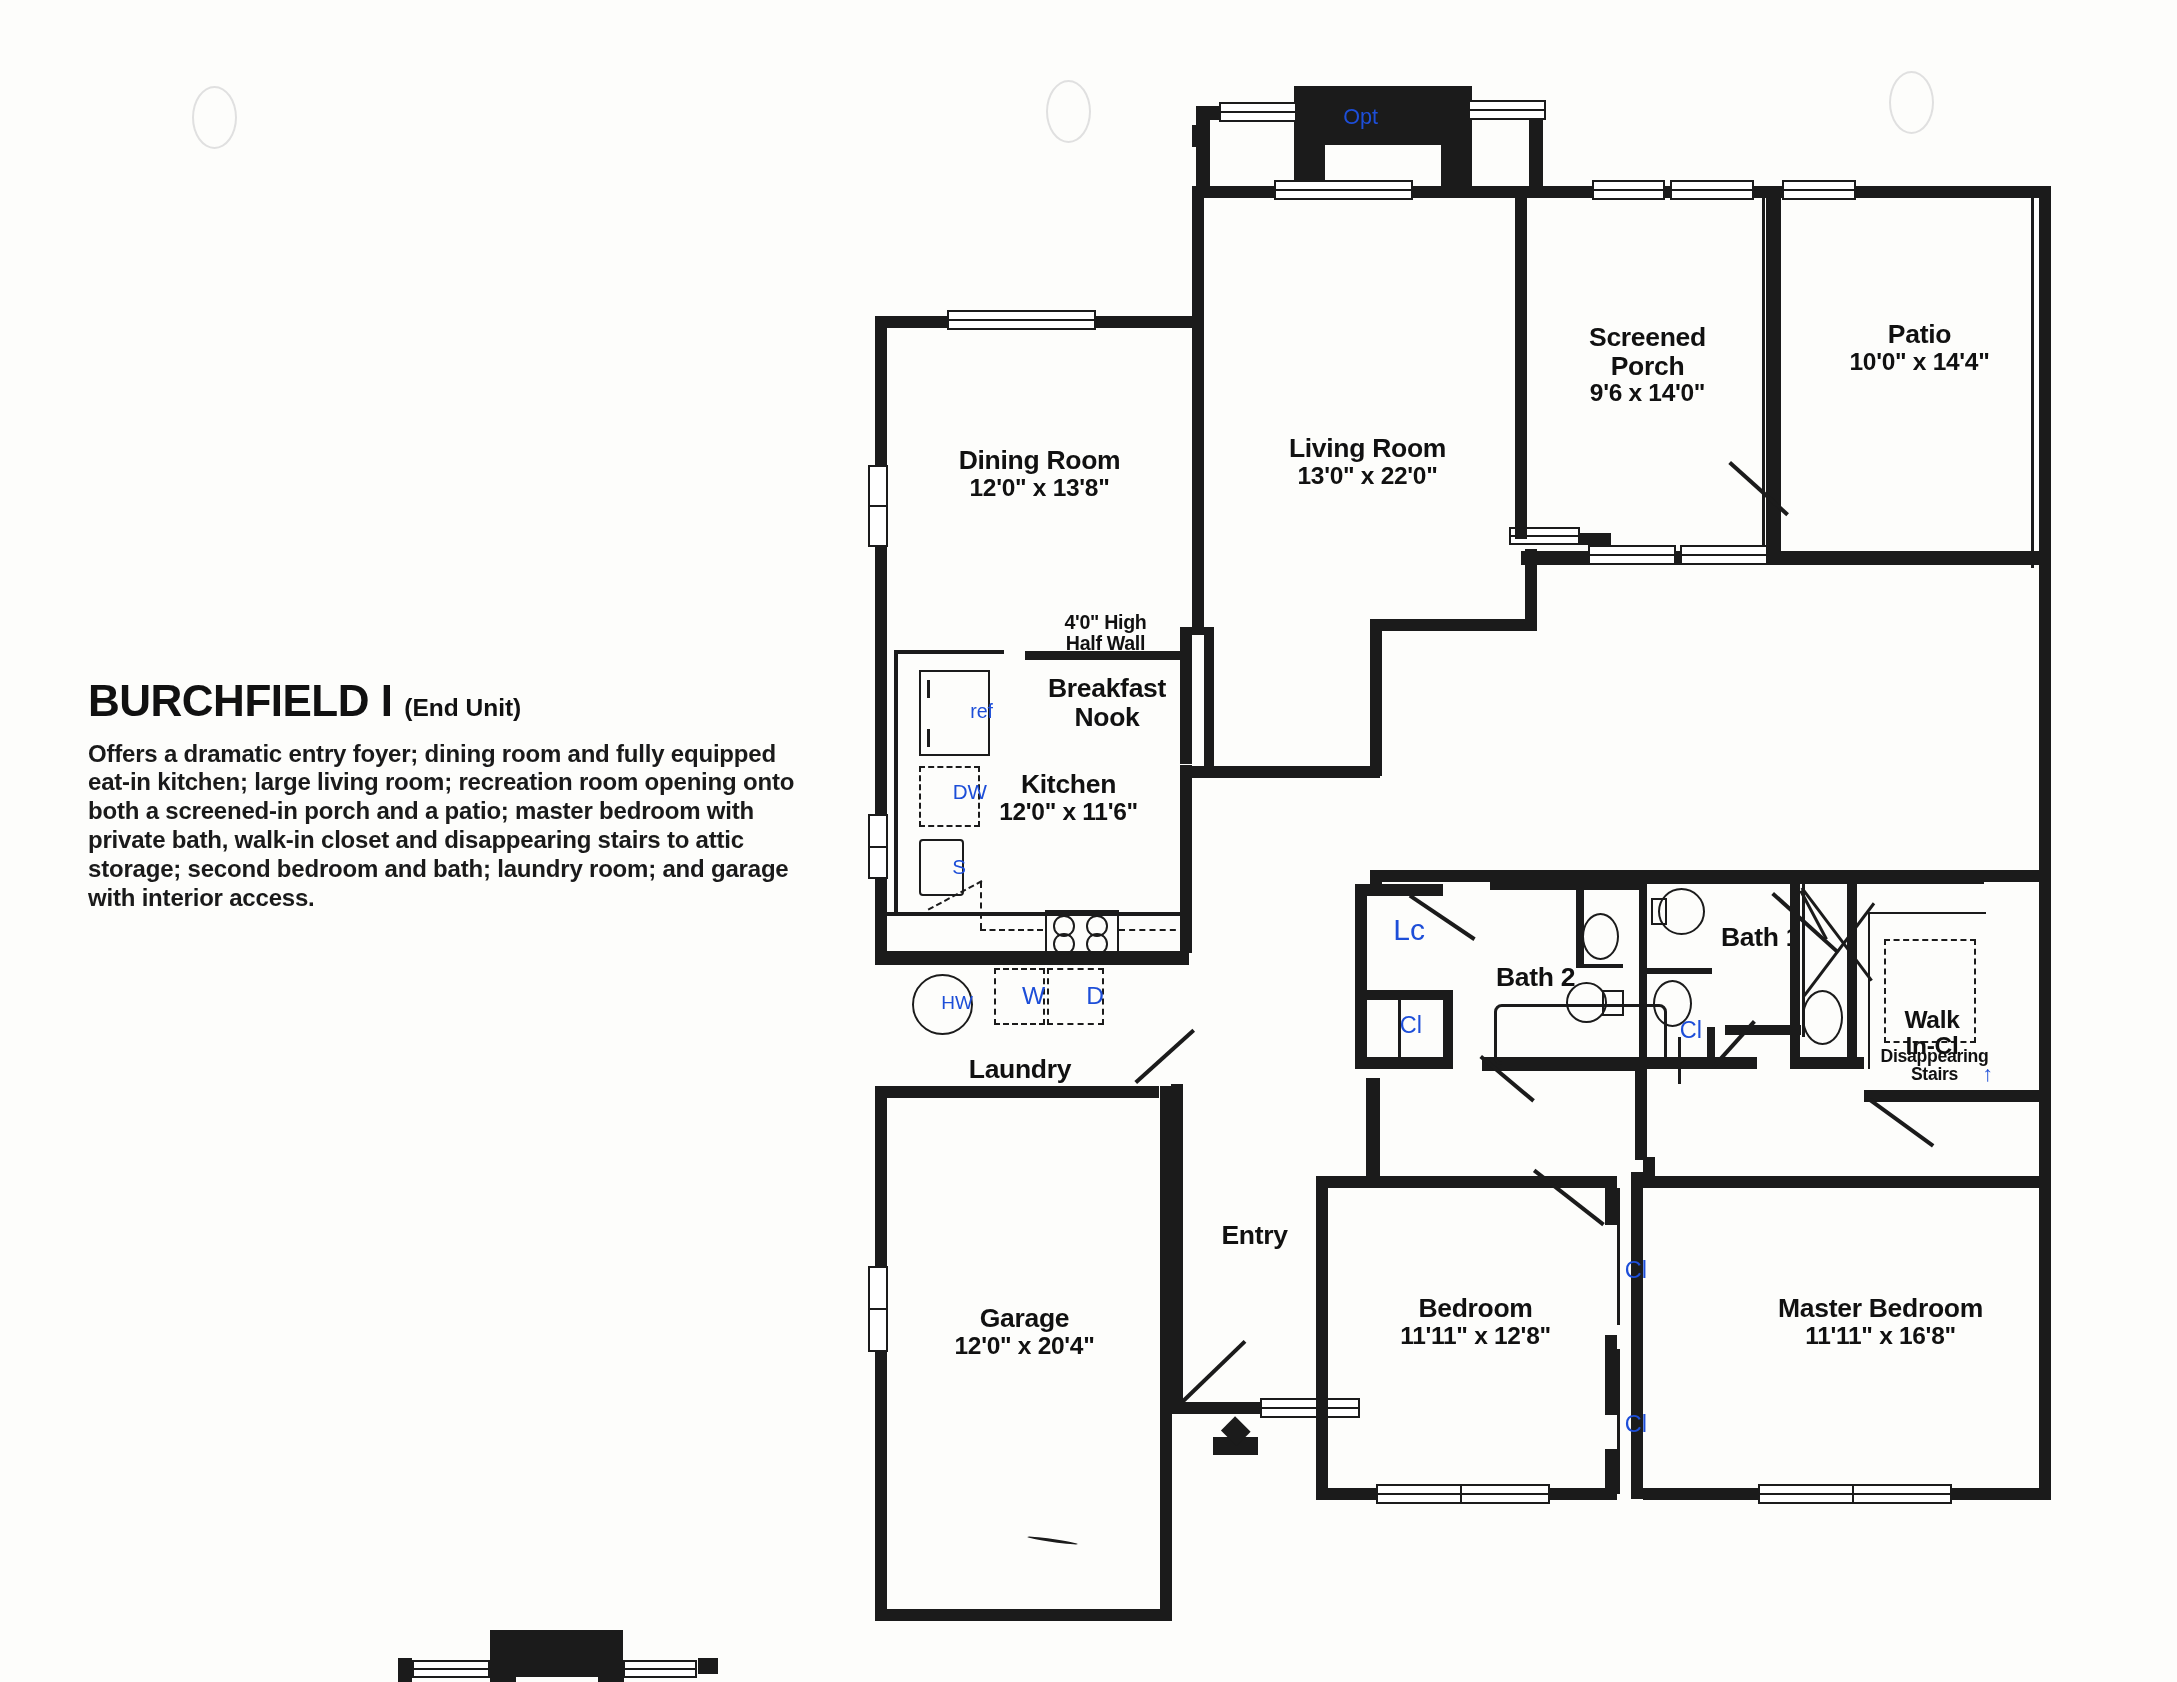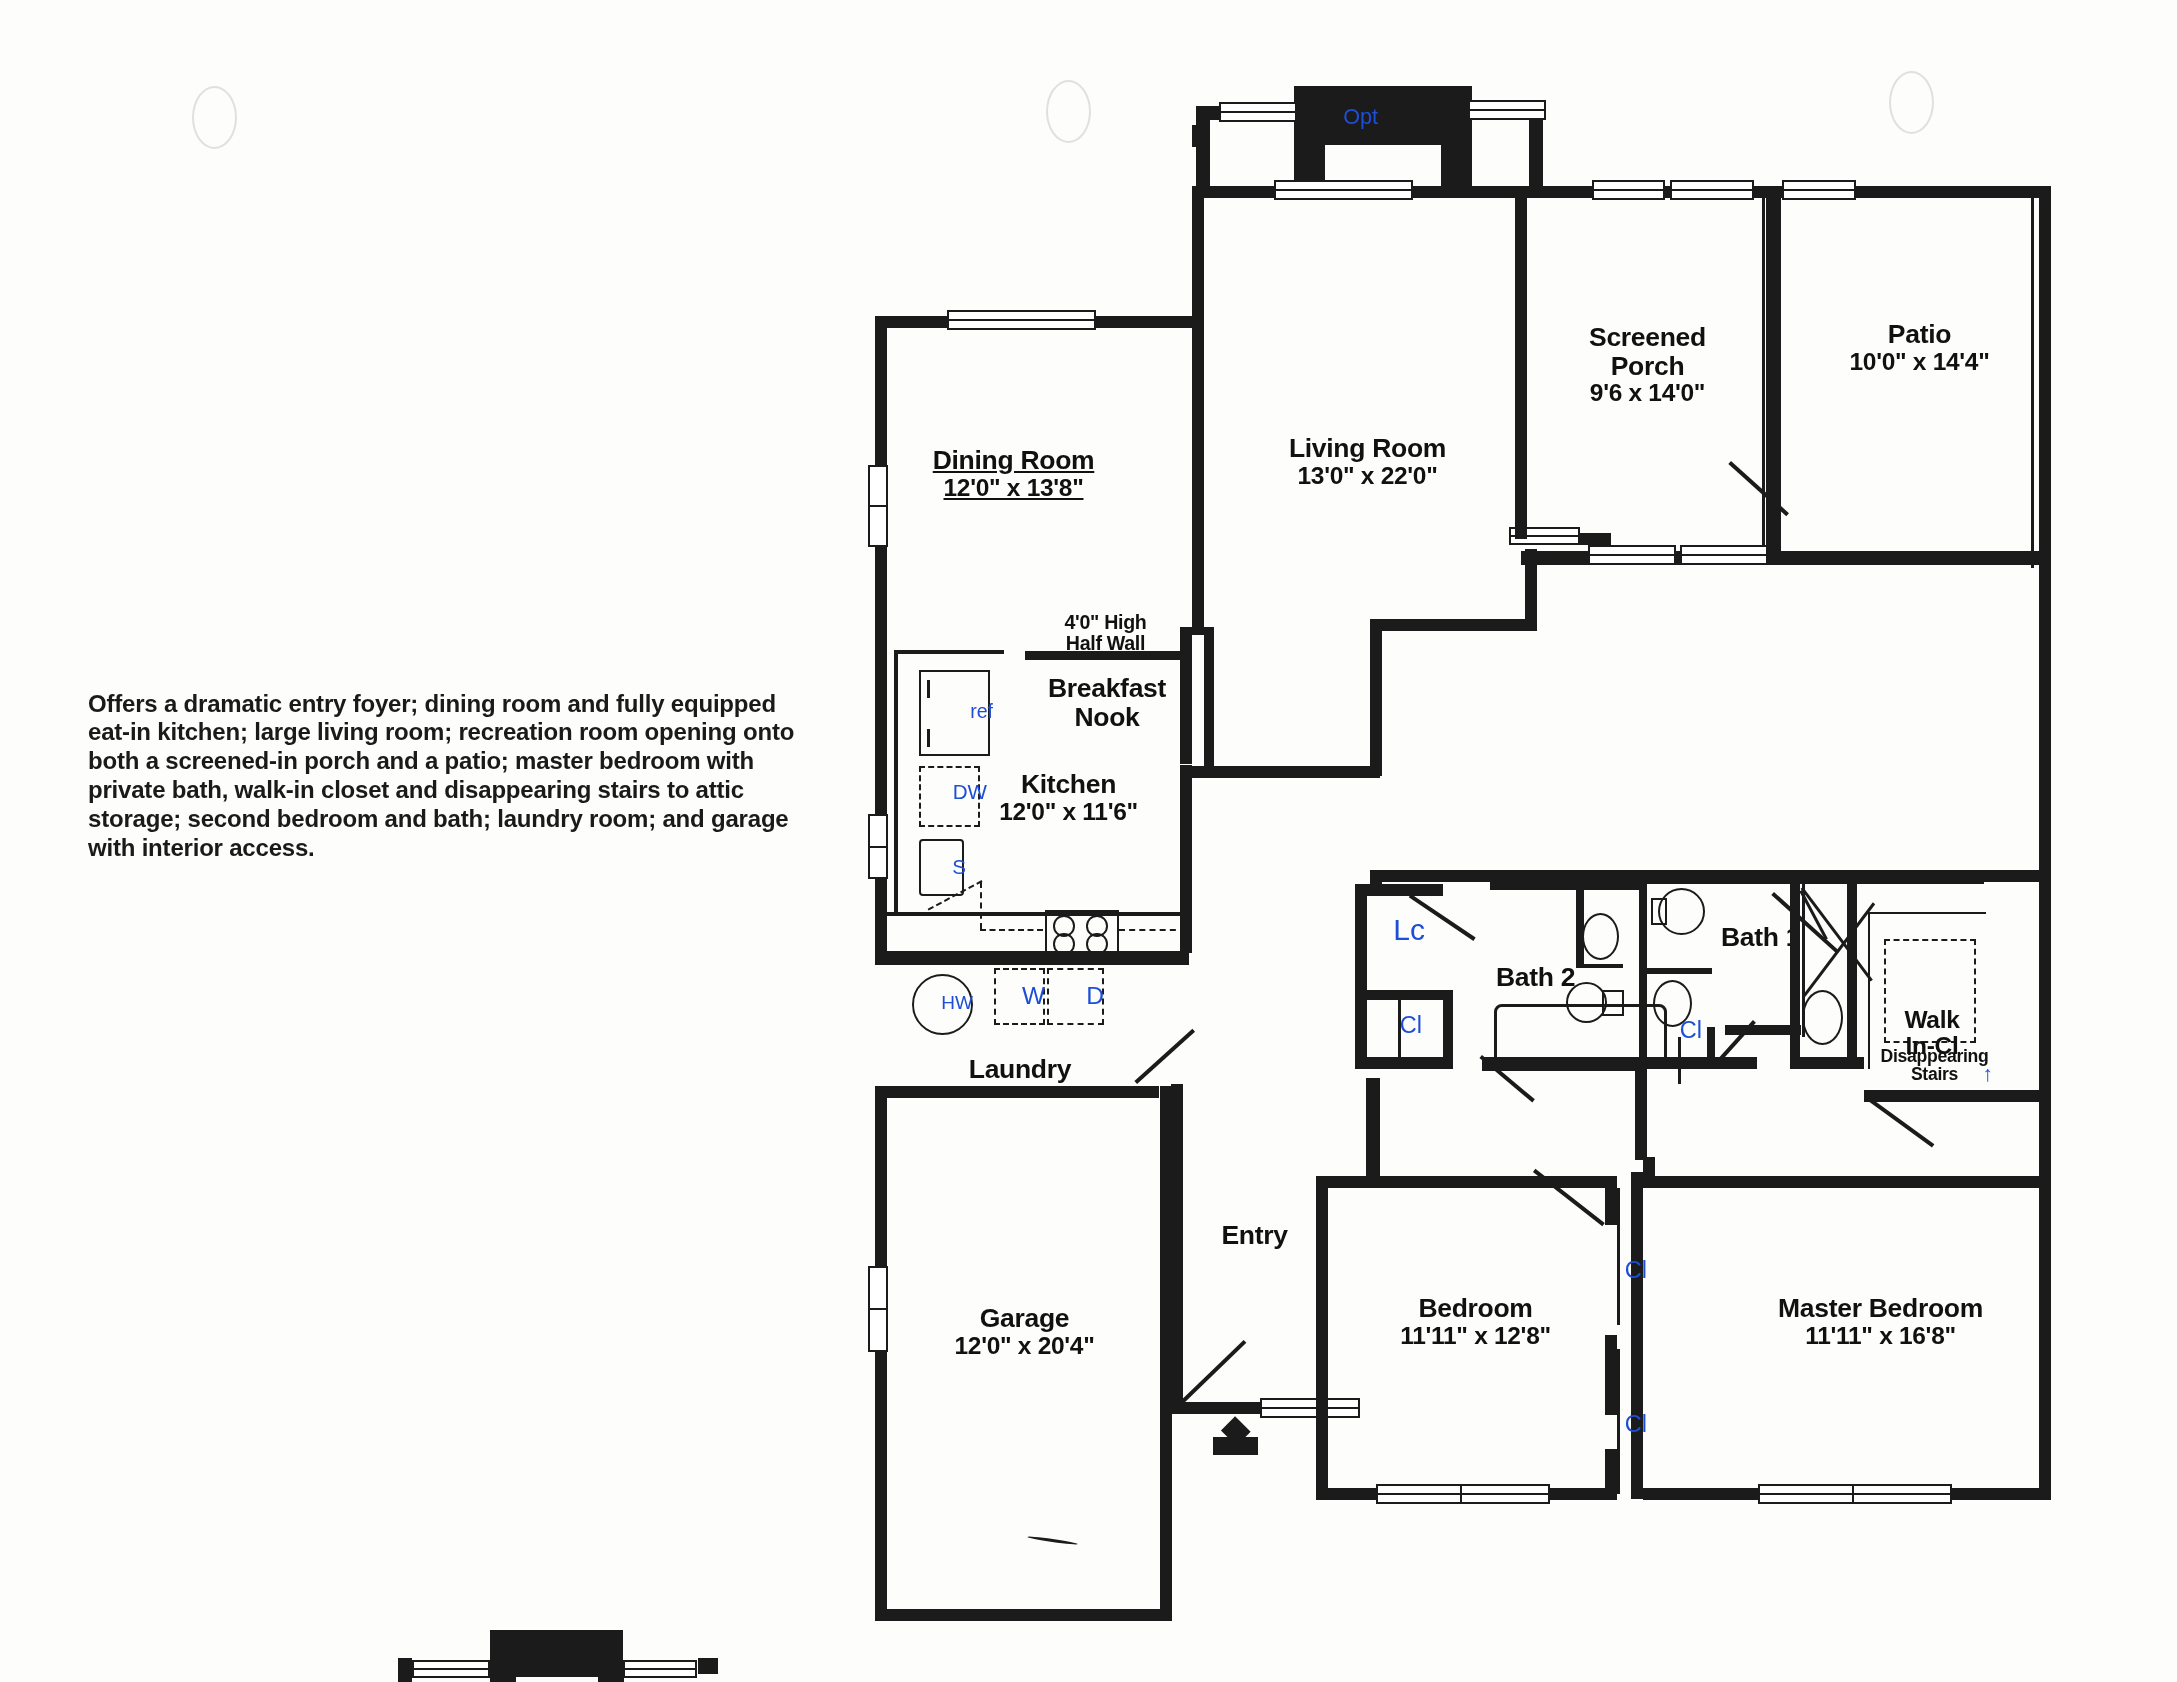--- a/index.html
+++ b/index.html
@@ -281,21 +281,21 @@
   <div class="w" style="left:1643px;top:1176px;width:408px;height:11.8px;"></div>
   <div class="w" style="left:1643px;top:1488px;width:408px;height:11.8px;"></div>
   <div class="win" style="left:1758px;top:1484px;width:100px;height:19.6px;"></div>
   <div class="win" style="left:1852px;top:1484px;width:100px;height:19.6px;"></div>
   <div class="w" style="left:2039px;top:1176px;width:11.8px;height:323px;"></div>
   <div class="w" style="left:1643px;top:1157px;width:11.8px;height:31px;"></div>
 
   <div class="w" style="left:1635px;top:1070px;width:11.8px;height:90px;"></div>
   <div class="w" style="left:1366px;top:1078px;width:13.7px;height:98px;"></div>
 
-  <div class="lbl" style="left:852px;top:446px;width:323px;text-decoration:underline;">
+  <div class="lbl" style="left:878px;top:446px;width:323px;">
     <span class="nm">Dining Room</span>
     <span class="dim">12'0" x 13'8"</span>
   </div>
 
   <div class="lbl" style="left:1206px;top:434px;width:323px;">
     <span class="nm">Living Room</span>
     <span class="dim">13'0" x 22'0"</span>
   </div>
 
   <div class="lbl" style="left:1525px;top:323px;width:245px;">
@@ -337,20 +337,24 @@
     <span class="nm">Bedroom</span>
     <span class="dim">11'11" x 12'8"</span>
   </div>
 
   <div class="lbl" style="left:1714px;top:1294px;width:333px;">
     <span class="nm">Master Bedroom</span>
     <span class="dim">11'11" x 16'8"</span>
   </div>
 
   <div class="desc-block">
+    <div class="title-row">
+      <span class="plan-title">BURCHFIELD I</span>
+      <span class="plan-sub">(End Unit)</span>
+    </div>
     <div class="plan-desc">Offers a dramatic entry foyer; dining room and fully equipped eat-in kitchen; large living room; recreation room opening onto both a screened-in porch and a patio; master bedroom with private bath, walk-in closet and disappearing stairs to attic storage; second bedroom and bath; laundry room; and garage with interior access.</div>
   </div>
 
 
   <div>
     <div class="w" style="left:490px;top:1630px;width:133px;height:47px;"></div>
     <div class="w" style="left:490px;top:1666px;width:25.5px;height:33px;"></div>
     <div class="w" style="left:598px;top:1666px;width:25.5px;height:33px;"></div>
     <div class="w" style="left:398px;top:1658px;width:13.7px;height:27.4px;"></div>
     <div class="win" style="left:412px;top:1660px;width:78px;height:17.6px;"></div>

